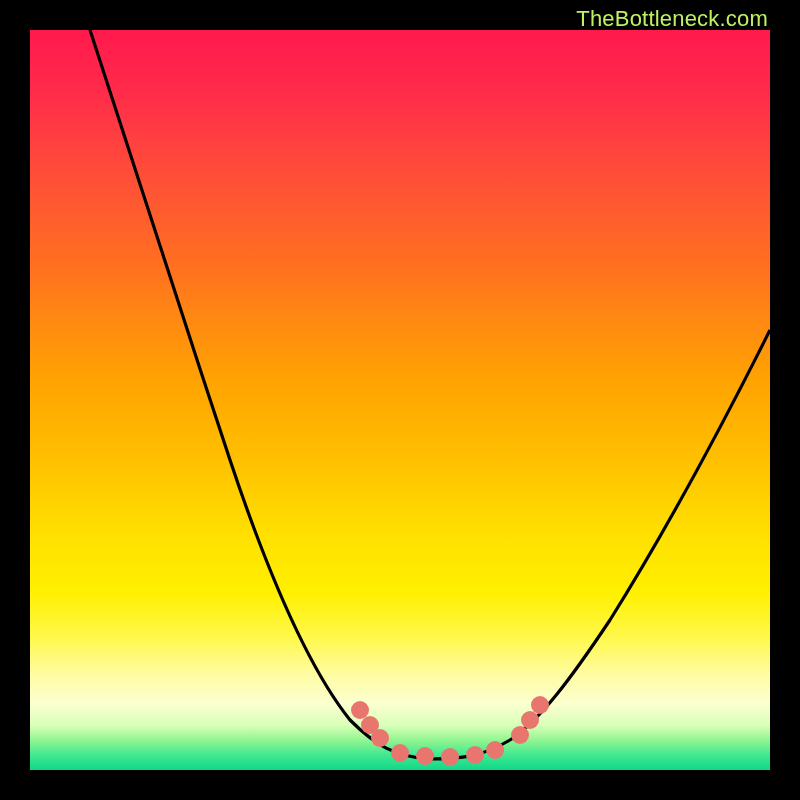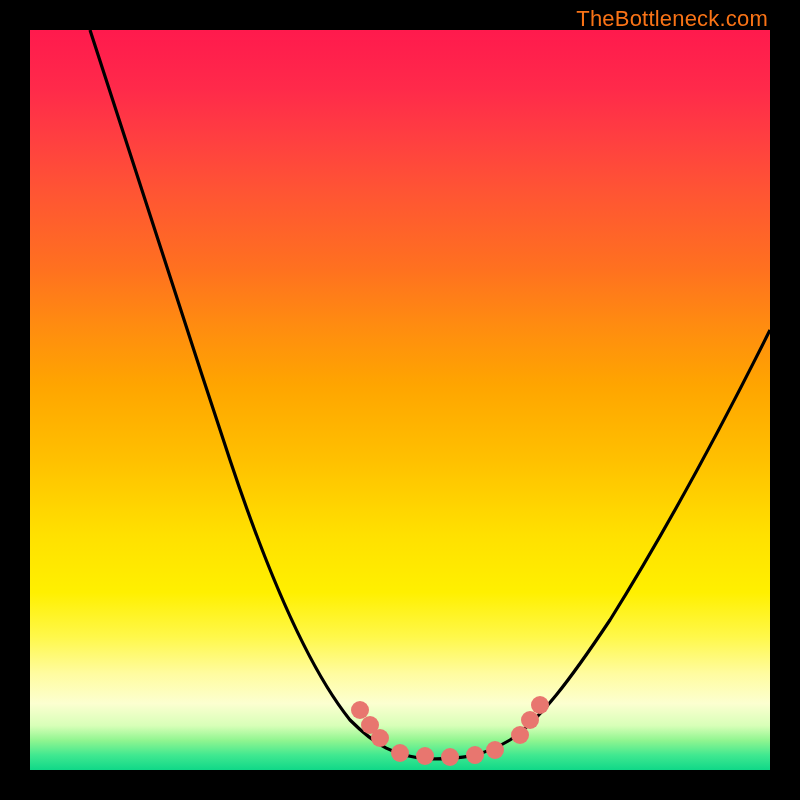--- a/index.html
+++ b/index.html
@@ -42,21 +42,21 @@
       #d8ffb8 94%,
       #90f590 96%,
       #40e890 98%,
       #10d888 100%
     );
   }
   .watermark {
     position: absolute;
     top: 6px;
     right: 32px;
-    color: #f97316;
+    color: #bef264;
     font-size: 22px;
     font-weight: 500;
     letter-spacing: 0.2px;
   }
   svg.curve {
     position: absolute;
     top: 30px;
     left: 30px;
     width: 740px;
     height: 740px;

